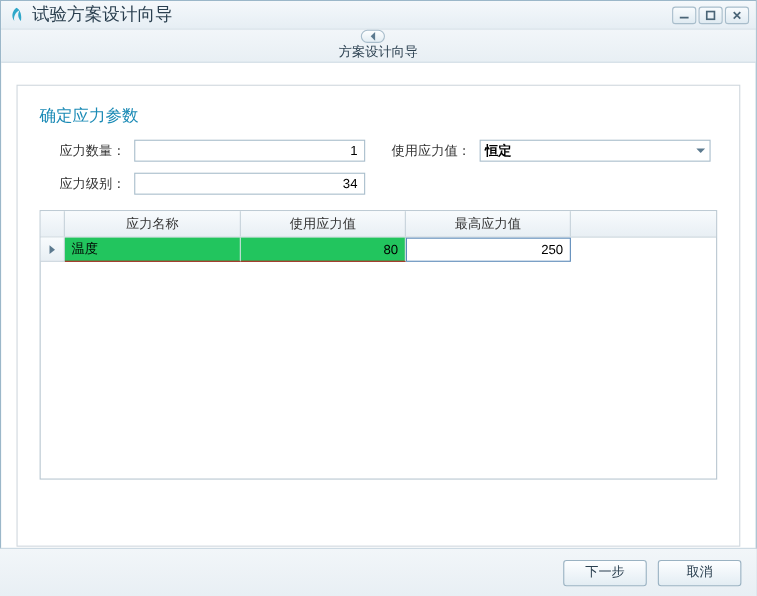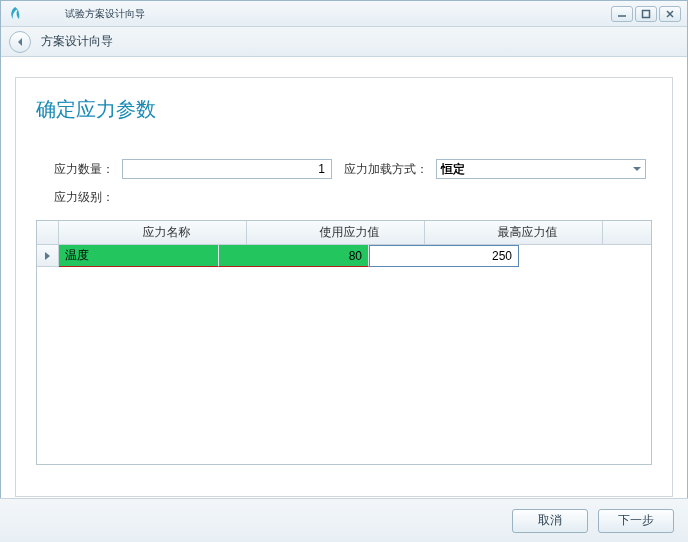--- a/index.html
+++ b/index.html
@@ -22,41 +22,42 @@
     padding: 0 6px;
   }
   .app-icon {
     width: 16px; height: 16px;
     margin-right: 6px;
     display: inline-flex;
     align-items: center;
     justify-content: center;
   }
   .app-icon svg { width: 16px; height: 16px; }
-  .title-text { color: #2a3f4f; font-size: 10px; margin-left: 36px; }
+  .title-text { color: #2a3f4f; font-size: 16px; }
   .win-controls { margin-left: auto; display: flex; gap: 2px; }
   .win-btn {
     width: 22px; height: 16px;
     border: 1px solid #a8bdcb;
     border-radius: 3px;
     background: linear-gradient(#f8fbfd, #e0ebf2);
     display: inline-flex;
     align-items: center;
     justify-content: center;
     cursor: pointer;
   }
   .win-btn svg { width: 10px; height: 10px; stroke: #4a6577; stroke-width: 1.5; fill: none; }
 
   .breadcrumb-bar {
     height: 30px;
     background: linear-gradient(#f2f6f9, #e8eff4);
     border-bottom: 1px solid #c8d6e0;
     display: flex;
     align-items: center;
     padding: 0 8px;
+    flex-direction: column;
   }
   .back-btn {
     width: 22px; height: 22px;
     border: 1px solid #a8bdcb;
     border-radius: 11px;
     background: linear-gradient(#fdfeff, #e3edf3);
     display: inline-flex;
     align-items: center;
     justify-content: center;
     cursor: pointer;
@@ -70,23 +71,23 @@
   }
   .panel {
     border: 1px solid #d0d8de;
     height: 420px;
     position: relative;
     background: #fff;
     padding: 18px 20px;
   }
   .section-title {
     color: #1a8ab5;
-    font-size: 20px;
+    font-size: 15px;
     font-weight: 400;
-    margin-bottom: 36px;
+    margin-bottom: 12px;
   }
   .form-grid {
     display: grid;
     grid-template-columns: 68px 210px 88px 210px;
     column-gap: 8px;
     row-gap: 10px;
     align-items: center;
     margin: 0 10px 14px 10px;
   }
   .form-label { color: #333; text-align: right; }
@@ -112,21 +113,20 @@
     border: 1px solid #b8c6d0;
     height: 245px;
     position: relative;
     background: #fff;
   }
   .grid-header {
     display: flex;
     height: 24px;
     background: linear-gradient(#f8fbfd, #e8eff4);
     border-bottom: 1px solid #c6d2da;
-    gap: 28px;
   }
   .gh {
     border-right: 1px solid #c6d2da;
     display: flex;
     align-items: center;
     justify-content: center;
     color: #333;
   }
   .gh0 { width: 22px; }
   .gh1 { width: 160px; }
@@ -235,27 +235,28 @@
   <span class="breadcrumb-text">方案设计向导</span>
 </div>
 
 <div class="content">
   <div class="panel">
     <div class="section-title">确定应力参数</div>
 
     <div class="form-grid">
       <div class="form-label">应力数量：</div>
       <input class="text-input right" value="1" style="">
-      <div class="form-label">应力加载方式：</div>
+      <div class="form-label">使用应力值：</div>
       <div class="combo">
         <span class="combo-value">恒定</span>
         <span class="combo-arrow"></span>
       </div>
 
       <div class="form-label">应力级别：</div>
+      <input class="text-input right" value="34" style="">
     </div>
 
     <div class="grid-wrap">
       <div class="grid-header">
         <div class="gh gh0"></div>
         <div class="gh gh1">应力名称</div>
         <div class="gh gh2">使用应力值</div>
         <div class="gh gh3">最高应力值</div>
         <div class="gh gh4"></div>
       </div>
@@ -267,18 +268,18 @@
         <div class="gc gc2">80</div>
         <div class="gc gc3">250</div>
       </div>
       <div class="grid-body-rest"></div>
     </div>
   </div>
 </div>
 
 <div class="footer">
   <div class="btn">
+      <span>下一步</span>
+    </div>
+  <div class="btn">
       <span>取消</span>
     </div>
-  <div class="btn">
-      <span>下一步</span>
-    </div>
 </div>
 
 </body></html>

